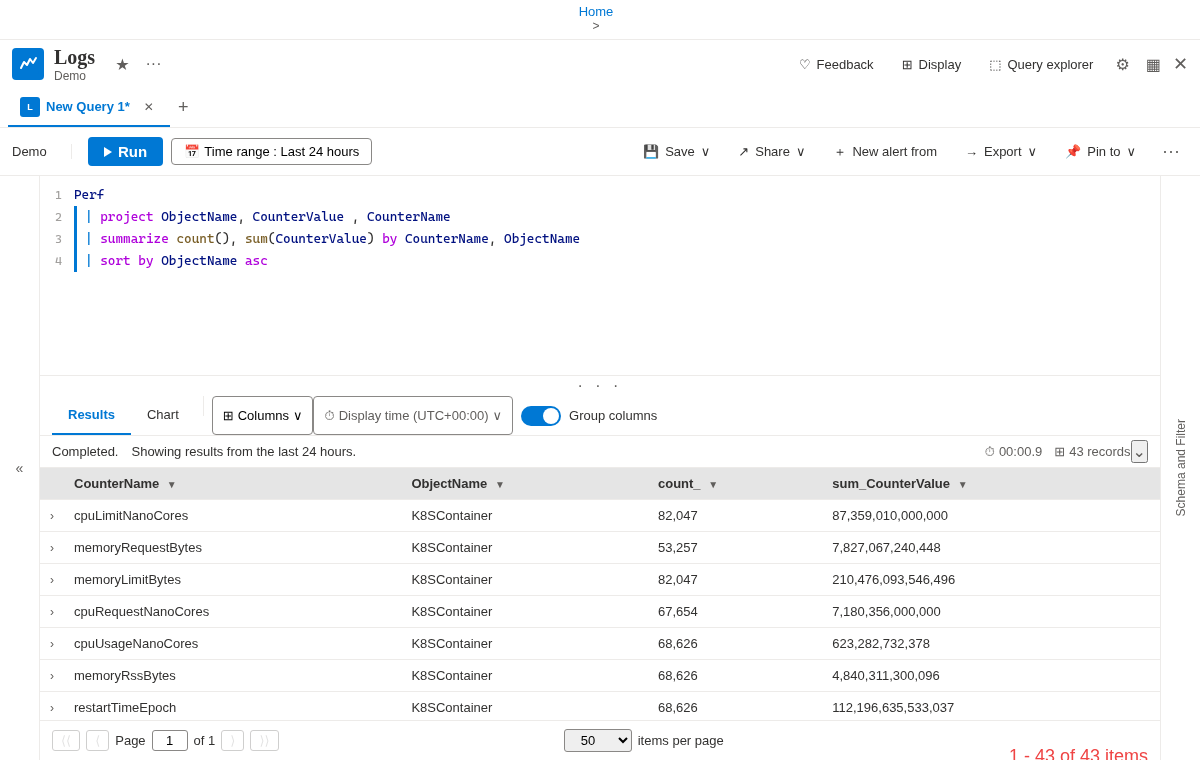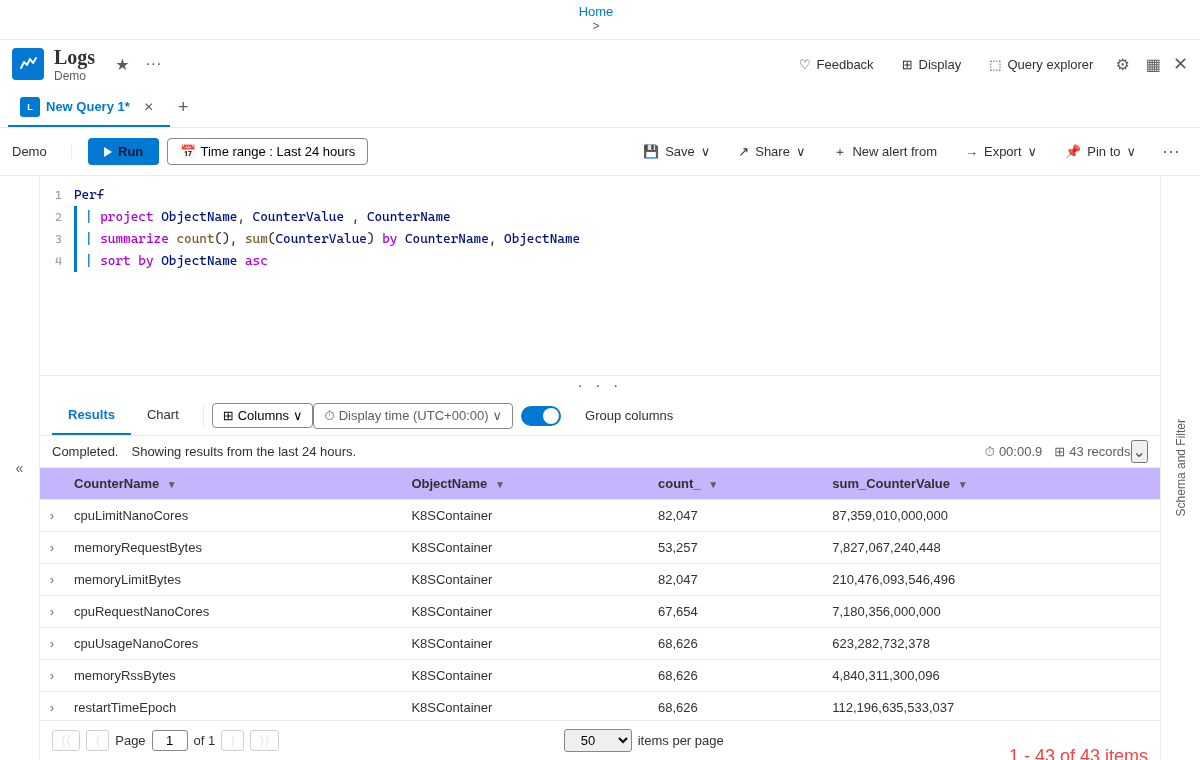--- a/index.html
+++ b/index.html
@@ -23,21 +23,21 @@
     .tab-bar { display: flex; align-items: center; border-bottom: 1px solid #edebe9; height: 40px; padding: 0 8px; }
     .tab { display: flex; align-items: center; padding: 0 12px; height: 100%; border-bottom: 2px solid transparent; cursor: pointer; gap: 6px; font-size: 13px; position: relative; }
     .tab.active { border-bottom: 2px solid #0078d4; color: #0078d4; font-weight: 600; }
     .tab-icon { width: 20px; height: 20px; background: #0078d4; border-radius: 3px; display: flex; align-items: center; justify-content: center; color: white; font-size: 10px; font-weight: bold; }
     .tab-close { background: none; border: none; cursor: pointer; color: #605e5c; font-size: 12px; margin-left: 4px; padding: 2px 4px; }
     .tab-add { background: none; border: none; cursor: pointer; font-size: 18px; color: #605e5c; padding: 4px 8px; }
 
     
     .toolbar { display: flex; align-items: center; padding: 6px 12px; height: 48px; border-bottom: 1px solid #edebe9; gap: 8px; }
     .workspace-label { font-size: 13px; color: #323130; border-right: 1px solid #edebe9; padding-right: 16px; margin-right: 8px; min-width: 60px; }
-    .run-btn { background: #0078d4; color: #0f172a; border: none; border-radius: 4px; padding: 6px 16px; font-size: 13px; cursor: pointer; display: flex; align-items: center; gap: 6px; font-weight: 600; }
+    .run-btn { background: #0078d4; color: #ffffff; border: none; border-radius: 4px; padding: 6px 16px; font-size: 15px; cursor: pointer; display: flex; align-items: center; gap: 6px; font-weight: 600; }
     .run-btn-triangle { width: 0; height: 0; border-top: 5px solid transparent; border-bottom: 5px solid transparent; border-left: 8px solid white; }
     .time-range-btn { border: 1px solid #8a8886; border-radius: 4px; padding: 5px 12px; background: white; cursor: pointer; font-size: 13px; display: flex; align-items: center; gap: 4px; }
     .toolbar-sep { flex: 1; }
     .toolbar-action { background: none; border: none; cursor: pointer; font-size: 13px; color: #323130; padding: 5px 10px; display: flex; align-items: center; gap: 6px; }
     .toolbar-more { background: none; border: none; cursor: pointer; font-size: 18px; color: #605e5c; padding: 4px 8px; }
 
     
     .main-layout { display: flex; height: calc(760px - 40px - 48px - 40px - 48px); }
     .left-panel { width: 40px; display: flex; align-items: center; justify-content: center; border-right: 1px solid #edebe9; cursor: pointer; }
     .collapse-btn { transform: rotate(0deg); font-size: 14px; color: #605e5c; }
@@ -51,41 +51,41 @@
     .code-text { flex: 1; }
     .kw { color: #af00db; }
     .fn { color: #795e26; }
     .id { color: #001080; }
 
     
     .drag-handle { height: 20px; display: flex; align-items: center; justify-content: center; cursor: ns-resize; color: #605e5c; font-size: 16px; letter-spacing: 4px; }
 
     
     .results-area { display: flex; flex-direction: column; flex: 1; overflow: hidden; }
-    .results-tabs { display: flex; align-items: center; border-bottom: 1px solid #edebe9; padding: 0 12px; height: 40px; gap: 0; }
+    .results-tabs { display: flex; border-bottom: 1px solid #edebe9; padding: 0 12px; height: 40px; gap: 0; }
     .result-tab { padding: 0 16px; height: 100%; display: flex; align-items: center; cursor: pointer; font-size: 13px; border-bottom: 2px solid transparent; }
     .result-tab.active { border-bottom: 2px solid #0078d4; font-weight: 600; color: #0078d4; }
     .columns-btn { border: 1px solid #8a8886; border-radius: 4px; padding: 4px 10px; background: white; cursor: pointer; font-size: 13px; display: flex; align-items: center; gap: 4px; }
     .display-time-btn { border: 1px solid #8a8886; border-radius: 4px; padding: 4px 10px; background: white; cursor: pointer; font-size: 13px; display: flex; align-items: center; gap: 4px; color: #605e5c; }
-    .toggle-wrap { display: flex; align-items: center; gap: 24px; margin-left: 8px; }
+    .toggle-wrap { display: flex; align-items: center; gap: 8px; margin-left: 8px; }
     .toggle { width: 40px; height: 20px; background: #0078d4; border-radius: 10px; position: relative; cursor: pointer; }
     .toggle-knob { width: 16px; height: 16px; background: white; border-radius: 50%; position: absolute; top: 2px; right: 2px; }
 
     
     .status-bar { display: flex; align-items: center; padding: 4px 12px; font-size: 13px; color: #323130; background: #fff; border-bottom: 1px solid #edebe9; }
     .status-completed { font-weight: 400; margin-right: 13px; }
     .status-sep { flex: 1; }
     .status-time { display: flex; align-items: center; gap: 4px; color: #605e5c; margin-right: 12px; }
     .status-records { display: flex; align-items: center; gap: 4px; color: #605e5c; }
     .expand-icon { cursor: pointer; color: #605e5c; font-size: 16px; }
 
     
     .table-wrap { flex: 1; overflow-y: auto; overflow-x: hidden; }
     table { width: 100%; border-collapse: collapse; }
-    thead th { background: #c4b5fd; font-weight: 600; text-align: left; padding: 8px 10px; font-size: 13px; border-bottom: 1px solid #edebe9; position: sticky; top: 0; white-space: nowrap; }
+    thead th { background: #e5e5e5; font-weight: 600; text-align: left; padding: 8px 10px; font-size: 13px; border-bottom: 1px solid #edebe9; position: sticky; top: 0; white-space: nowrap; }
     thead th .filter-icon { color: #605e5c; font-size: 10px; margin-left: 4px; cursor: pointer; }
     tbody tr { border-bottom: 1px solid #edebe9; cursor: pointer; }
     td { padding: 8px 10px; font-size: 13px; white-space: nowrap; }
     .expand-cell { width: 24px; }
     .expand-chevron { color: #605e5c; font-size: 12px; cursor: pointer; }
 
     
     .pagination { display: flex; align-items: center; padding: 6px 12px; border-top: 1px solid #edebe9; gap: 6px; font-size: 13px; height: 40px; }
     .page-btn { background: none; border: 1px solid #8a8886; border-radius: 3px; padding: 2px 8px; cursor: pointer; font-size: 13px; }
     .page-btn:disabled { opacity: 0.4; cursor: default; }

